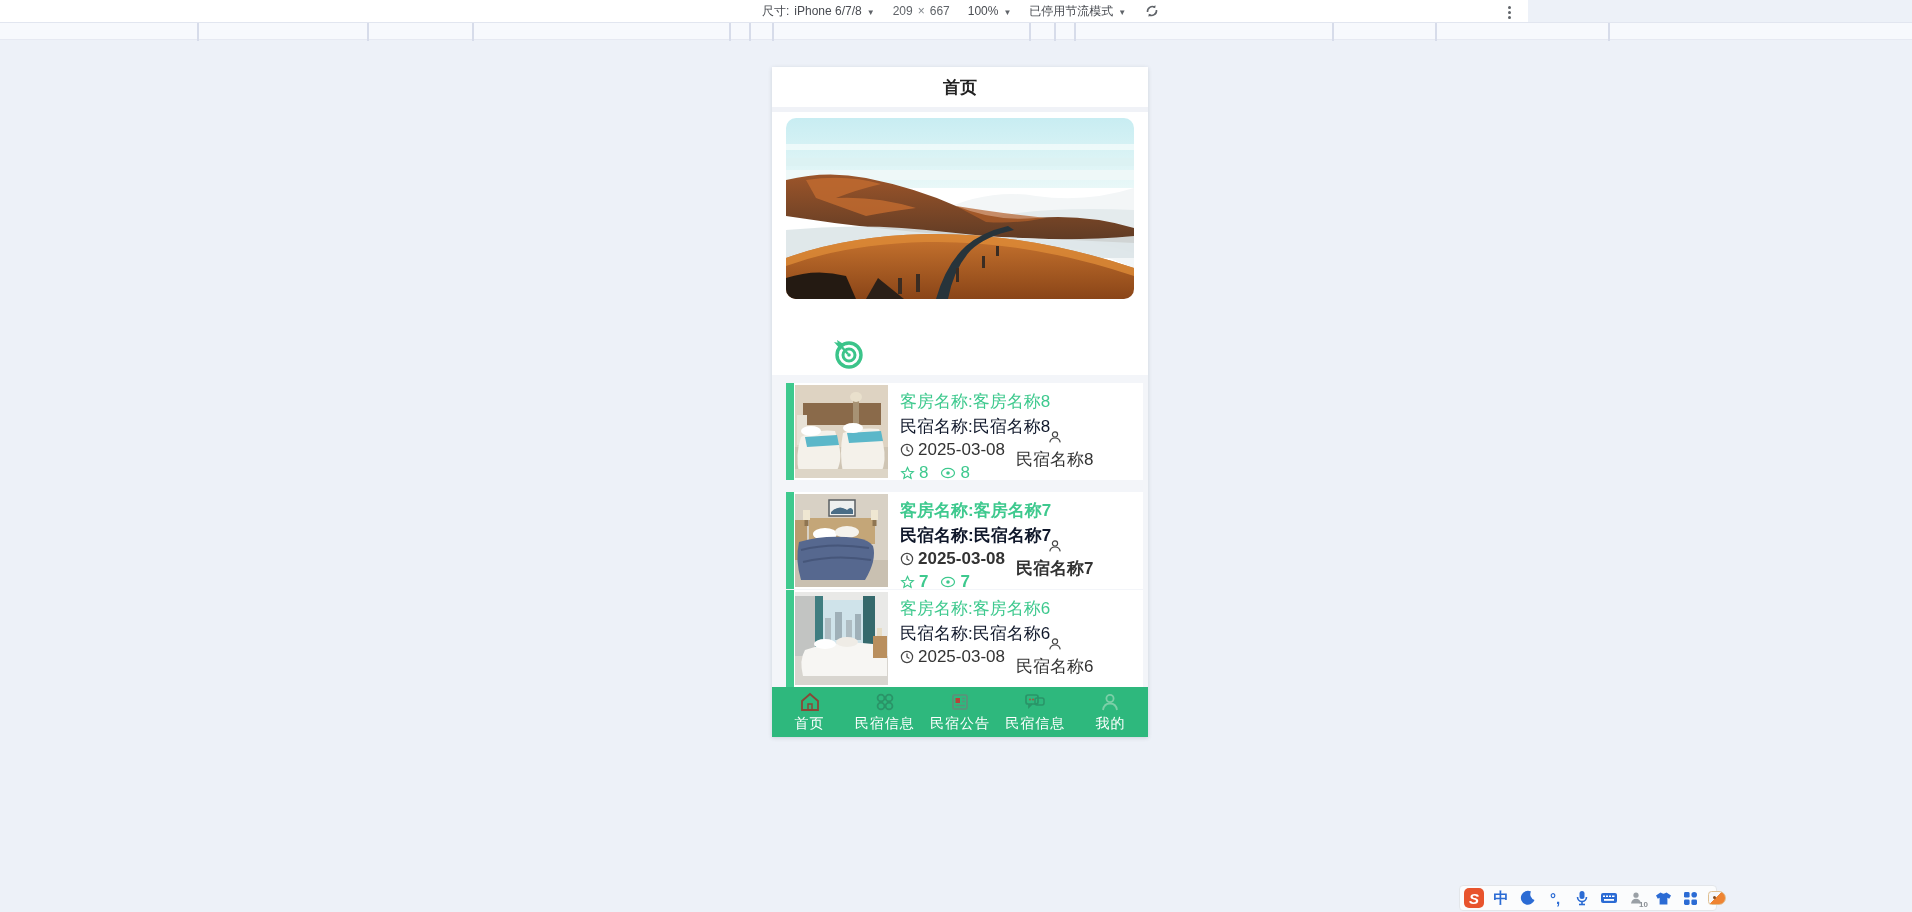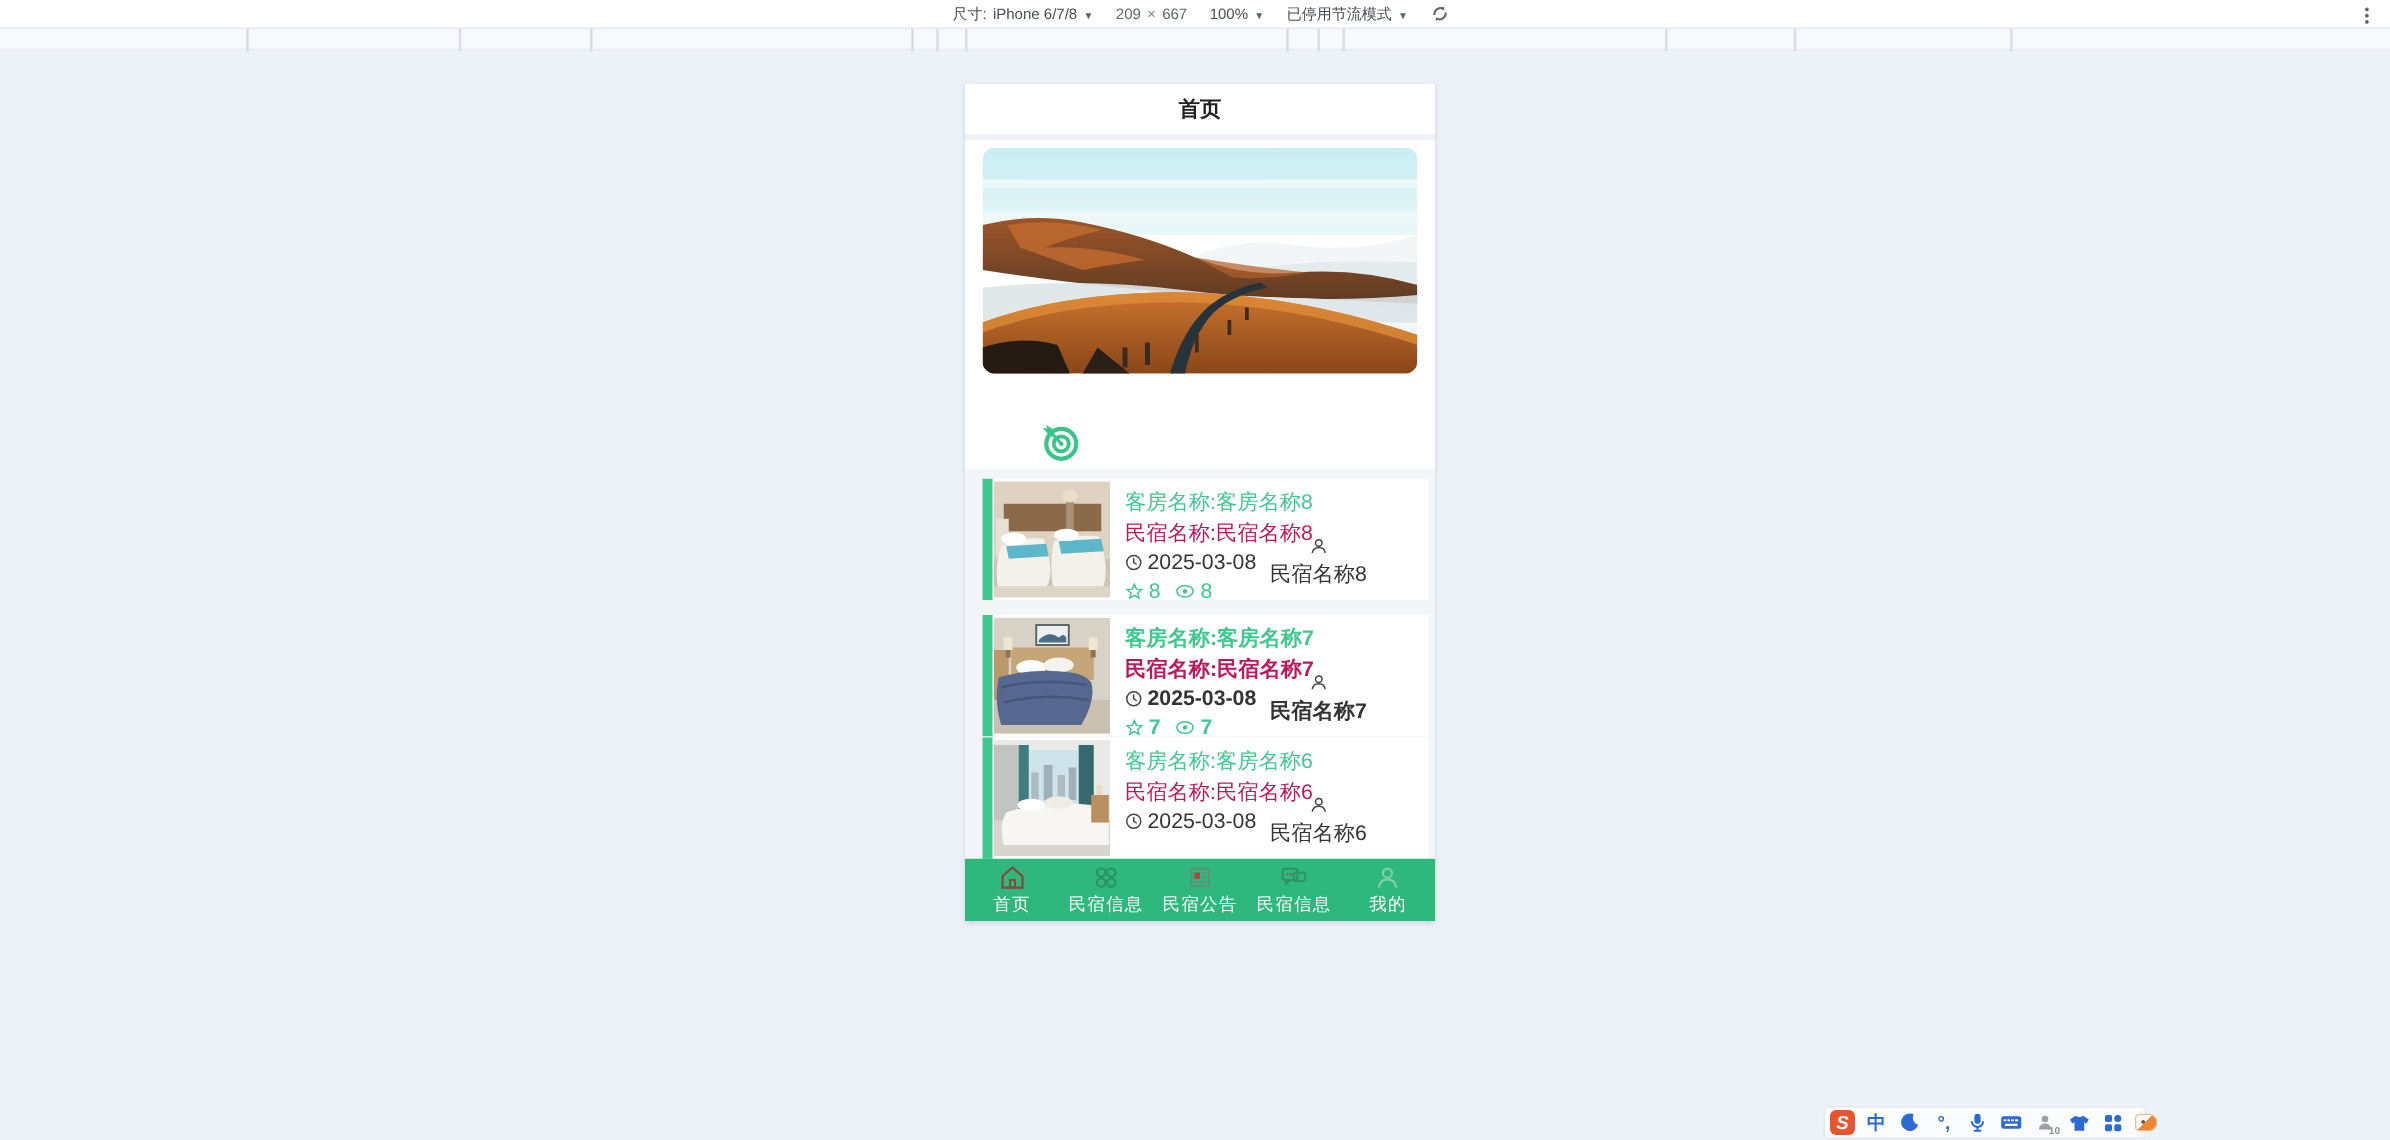--- a/index.html
+++ b/index.html
@@ -1,20 +1,20 @@
 <!DOCTYPE html>
 <html><head>
 <meta charset="utf-8">
 <style>
   * { margin:0; padding:0; box-sizing:border-box; }
   html,body { width:1912px; height:912px; overflow:hidden; }
   body { font-family:"Liberation Sans","DejaVu Sans",sans-serif; background:#edf1f8; position:relative; }
 
   
-  .devtoolbar { position:absolute; left:0; top:0; width:1912px; height:22px; background:#ffffff; }
+  .devtoolbar { position:absolute; left:0; top:0; width:1528px; height:22px; background:#ffffff; }
   .devtoolbar-inner { position:absolute; left:762px; top:0; height:22px; display:flex; align-items:center; gap:18px;
     font-size:12px; color:#494c52; white-space:nowrap; }
   .ddgroup { display:flex; align-items:center; gap:5px; }
   .caret { font-size:8px; color:#5f6368; transform:translateY(1px); }
   .dim-num { color:#5f6368; }
   .times { color:#80868b; }
   .rotate-btn svg { display:block; }
   .kebab { position:absolute; right:12px; top:4px; width:14px; height:16px; display:flex; flex-direction:column;
     align-items:center; justify-content:center; gap:2px; cursor:pointer; }
   .kebab i { width:3px; height:3px; border-radius:50%; background:#5f6368; display:block; }
@@ -41,21 +41,21 @@
   .ph-list { position:absolute; left:0; top:308px; width:376px; height:362px; background:#f3f5f9; }
   .card { position:relative; margin-left:14px; margin-right:5px; height:97px; background:#ffffff; }
   .card.c1 { margin-top:8px; }
   .card.c2 { margin-top:12px;font-weight:bold; }
   .card.c3 { margin-top:1px; }
   .card .greenbar { position:absolute; left:0; top:0; width:8px; height:97px; background:#3ec98e; }
   .card .thumb { position:absolute; left:9px; top:2px; width:93px; height:93px; overflow:hidden; }
   .card .thumb svg { display:block; }
   .card .line { position:absolute; left:114px; white-space:nowrap; font-size:17px; }
   .card .t1 { top:7px;  color:#3ec98e; }
-  .card .t2 { top:32px; color:#be185d; }
+  .card .t2 { top:32px; color:#0f172a; }
   .card .meta { top:57px; color:#333; display:flex; align-items:center; gap:4px; }
   .card .meta .author-group { position:absolute; left:116px; display:flex; align-items:center; gap:4px; white-space:nowrap;flex-direction:column; }
   .card .stats { top:80px; color:#3ec98e; display:flex; align-items:center; gap:4px; }
   .card .stats .num { margin-right:8px; }
   .micon { display:inline-flex; }
   .micon svg { display:block; }
 
   .tabbar { position:absolute; left:0; top:620px; width:376px; height:50px; background:#2eb87d; display:flex; z-index:5; }
   .tab { flex:1 1 0; display:flex; flex-direction:column; align-items:center; justify-content:flex-start; padding-top:4px; cursor:pointer; }
   .tab .ticon { height:22px; display:flex; align-items:center; justify-content:center; }

